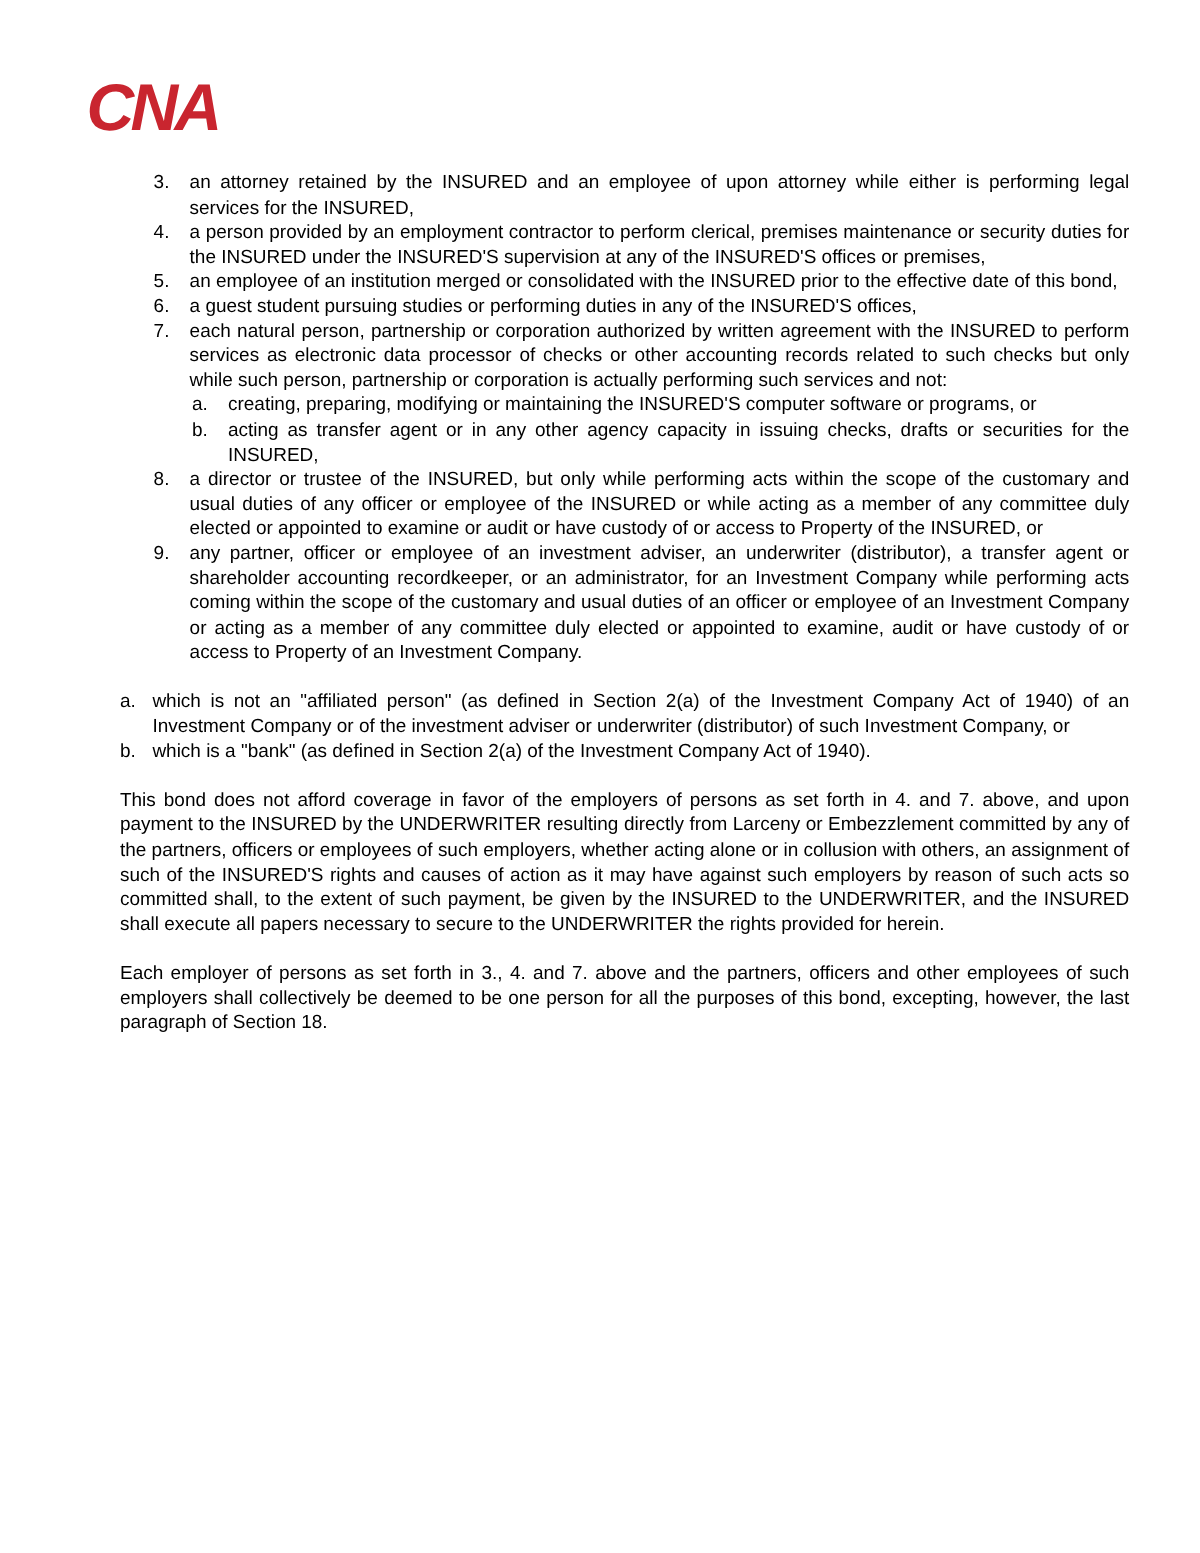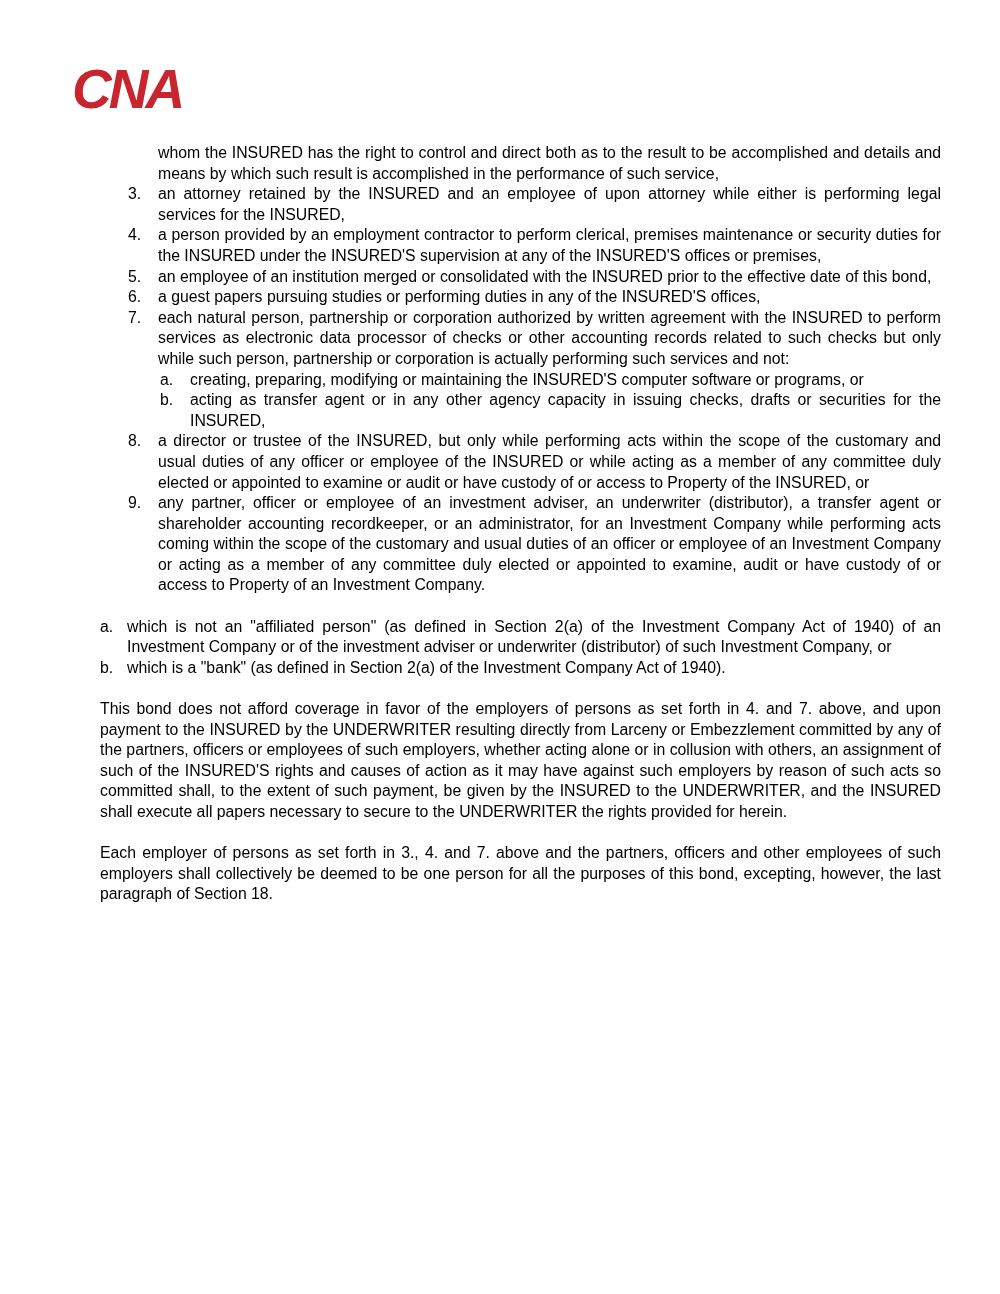--- a/index.html
+++ b/index.html
@@ -62,40 +62,39 @@
 </style>
 </head>
 <body>
 
 <div class="page">
 
   <div class="logo" style="color: rgb(201, 37, 47);">CNA</div>
 
   <div class="content">
 
-    <div class="intro jtxt">whom the INSURED has the right to control and direct both as to the result to be accomplished and details and means by which such result is accomplished in the performance of such service,</div>
 
     <div class="oli num-item">
       <span class="marker">3.</span>
       <div class="txt jtxt">an attorney retained by the INSURED and an employee of upon attorney while either is performing legal services for the INSURED,</div>
     </div>
 
     <div class="oli num-item">
       <span class="marker">4.</span>
       <div class="txt jtxt">a person provided by an employment contractor to perform clerical, premises maintenance or security duties for the INSURED under the INSURED'S supervision at any of the INSURED'S offices or premises,</div>
     </div>
 
     <div class="oli num-item">
       <span class="marker">5.</span>
       <div class="txt jtxt">an employee of an institution merged or consolidated with the INSURED prior to the effective date of this bond,</div>
     </div>
 
     <div class="oli num-item">
       <span class="marker">6.</span>
-      <div class="txt jtxt">a guest papers pursuing studies or performing duties in any of the INSURED'S offices,</div>
+      <div class="txt jtxt">a guest student pursuing studies or performing duties in any of the INSURED'S offices,</div>
     </div>
 
     <div class="oli num-item">
       <span class="marker">7.</span>
       <div class="txt jtxt">each natural person, partnership or corporation authorized by written agreement with the INSURED to perform services as electronic data processor of checks or other accounting records related to such checks but only while such person, partnership or corporation is actually performing such services and not:</div>
     </div>
 
     <div class="oli sub-item">
       <span class="marker">a.</span>
       <div class="txt jtxt">creating, preparing, modifying or maintaining the INSURED'S computer software or programs, or</div>

